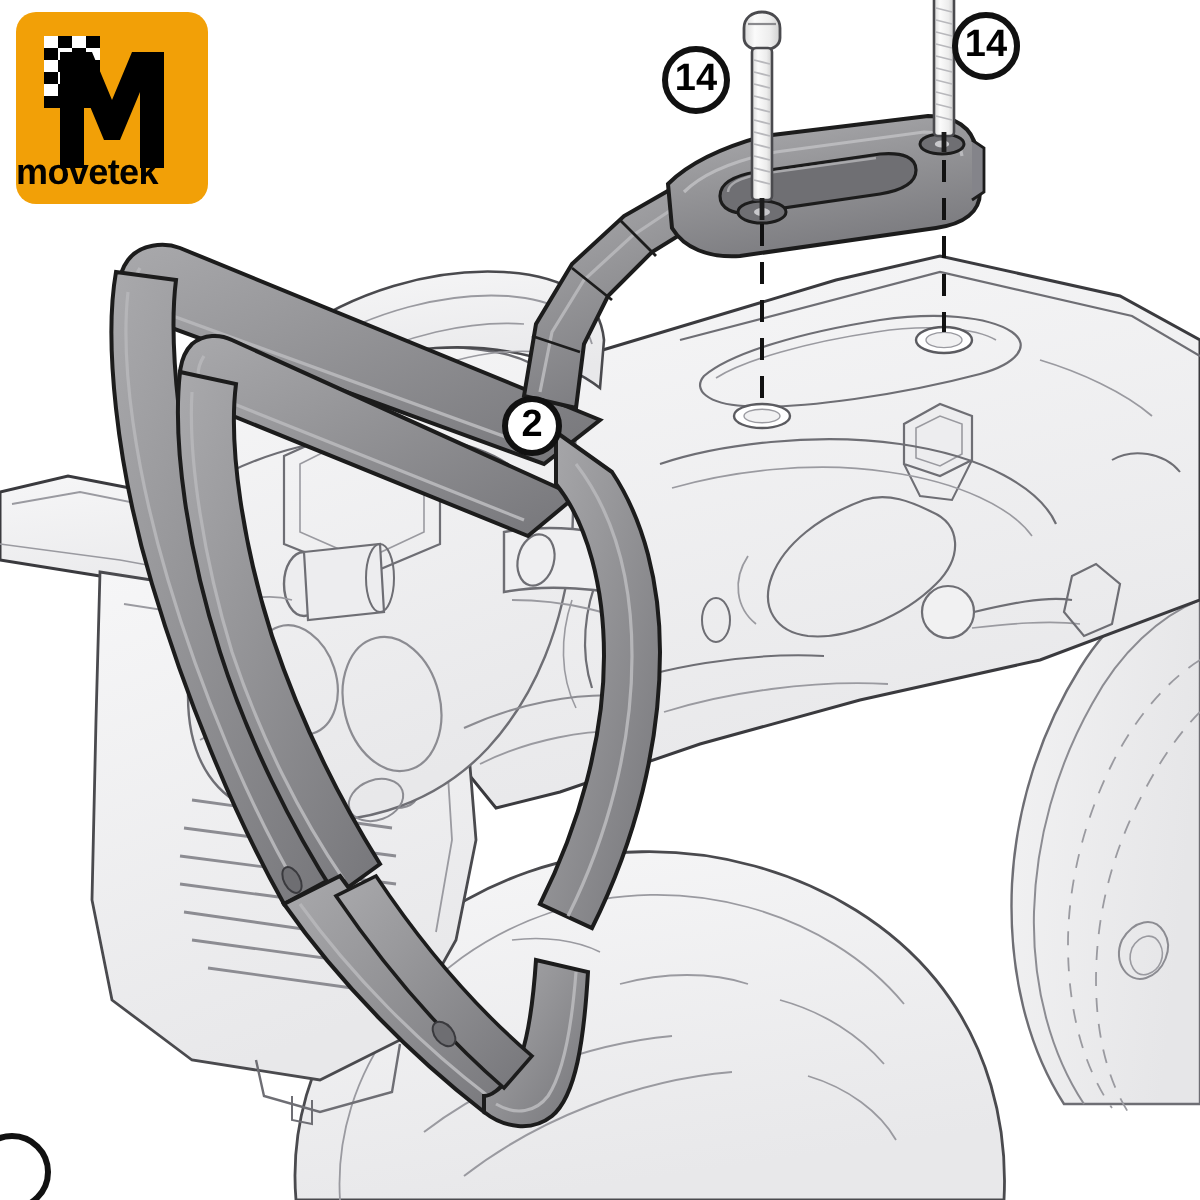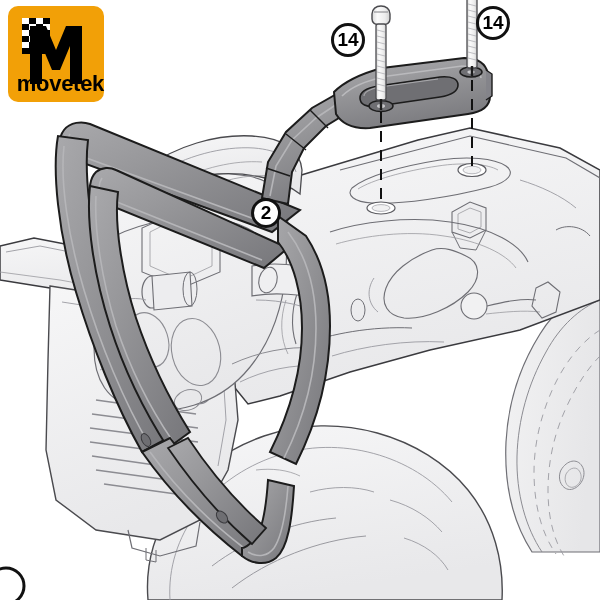--- a/index.html
+++ b/index.html
@@ -7,21 +7,21 @@
   body{width:600px;height:600px;overflow:hidden;
        font-family:"Liberation Sans",sans-serif;}
   #stage{position:relative;width:600px;height:600px;background:#ffffff;}
   #art{position:absolute;left:0;top:0;width:600px;height:600px;}
 
   
   #logo{position:absolute;left:8px;top:6px;width:96px;height:96px;}
   .logo-plate{position:absolute;inset:0;border-radius:10px;}
   .logo-text{
     position:absolute;left:0;right:0;bottom:7px;
-    text-align:right;font-weight:bold;font-size:22px;
+    text-align:left;font-weight:bold;font-size:18px;
     letter-spacing:-0.3px;color:#000;
     font-family:"Liberation Sans",sans-serif;line-height:1;
   }
 
   
   .callout{
     position:absolute;border-radius:50%;background:#ffffff;
     border:3px solid #111111;
     display:flex;align-items:center;justify-content:center;
     font-weight:bold;color:#000;

